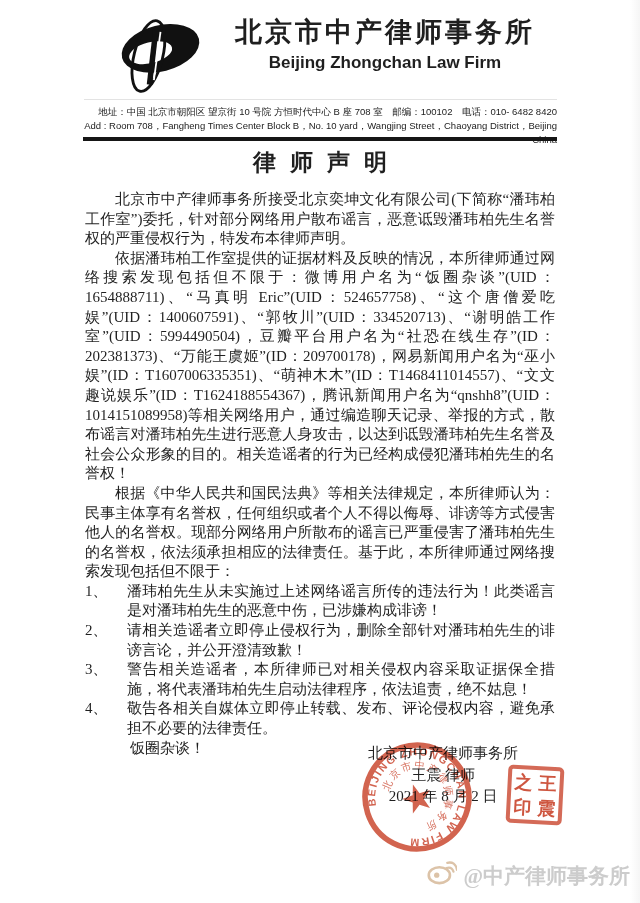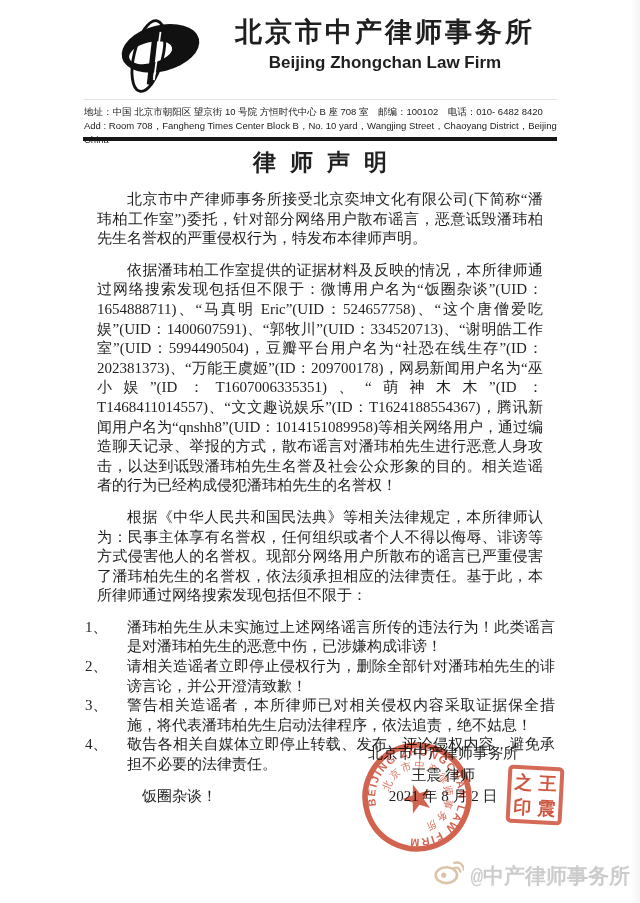--- a/index.html
+++ b/index.html
@@ -16,31 +16,31 @@
   .logo{position:absolute;left:14px;top:2px;width:112px;height:88px;}
   .firm-names{position:absolute;left:130px;top:4px;width:340px;text-align:center;}
   .firm-cn{font-size:27px;font-weight:bold;letter-spacing:3px;font-family:"Liberation Sans","DejaVu Sans",sans-serif;}
   .firm-en{font-size:17px;font-weight:bold;margin-top:3px;font-family:"Liberation Sans","DejaVu Sans",sans-serif;}
   
   .address{
     position:absolute;left:84px;top:99px;width:473px;
     border-top:1px solid #e3e3e3;
     padding-top:5px;
     font-family:"Liberation Sans","DejaVu Sans",sans-serif;
-    font-size:9.5px;line-height:14px;color:#222;
+    font-size:9.5px;line-height:14px;color:#222;text-align:right;
   }
   .rule{position:absolute;left:83px;top:137px;width:474px;height:4px;background:#161616;}
   
   .doc{position:absolute;left:85px;top:147px;width:470px;}
   .doc-title{
     text-align:center;font-size:23px;font-weight:600;
     letter-spacing:14px;text-indent:14px;margin:0 0 12px 0;
   }
   .doc-no{font-size:13.5px;text-align:right;padding-right:22px;margin-bottom:4px;}
-  .doc p{margin:12px;font-size:15px;line-height:19.6px;text-align:justify;text-indent:2em;}
+  .doc p{margin:0;font-size:15px;line-height:19.6px;text-align:justify;text-indent:2em;}
   .li{display:flex;font-size:15px;line-height:19.6px;}
   .li .num{width:42px;flex-shrink:0;}
   .li .itxt{flex:1;text-align:justify;}
   .closing{text-indent:3em !important;}
   
   .signature{
     position:absolute;left:352px;top:743px;width:182px;
     text-align:center;font-size:15px;line-height:21.5px;
   }
   
@@ -52,21 +52,21 @@
     transform:rotate(3deg);mix-blend-mode:multiply;
     display:grid;grid-template-columns:1fr 1fr;grid-template-rows:1fr 1fr;
     align-items:center;justify-items:center;
     color:rgba(198,56,31,.85);font-size:18px;font-weight:bold;
   }
   
   .watermark{
     position:absolute;right:10px;top:860px;
     display:flex;align-items:center;gap:6px;
     color:#cccccc;font-size:21px;font-weight:bold;
-    font-family:Liberation Mono, monospace;
+    font-family:Liberation Serif, serif;
   }
   .edge-shade{position:absolute;right:0;top:0;width:10px;height:903px;
     background:linear-gradient(to right,rgba(0,0,0,0),rgba(0,0,0,.04));}
 </style>
 </head>
 <body>
 
 <div class="page">
 
   <div class="header">

